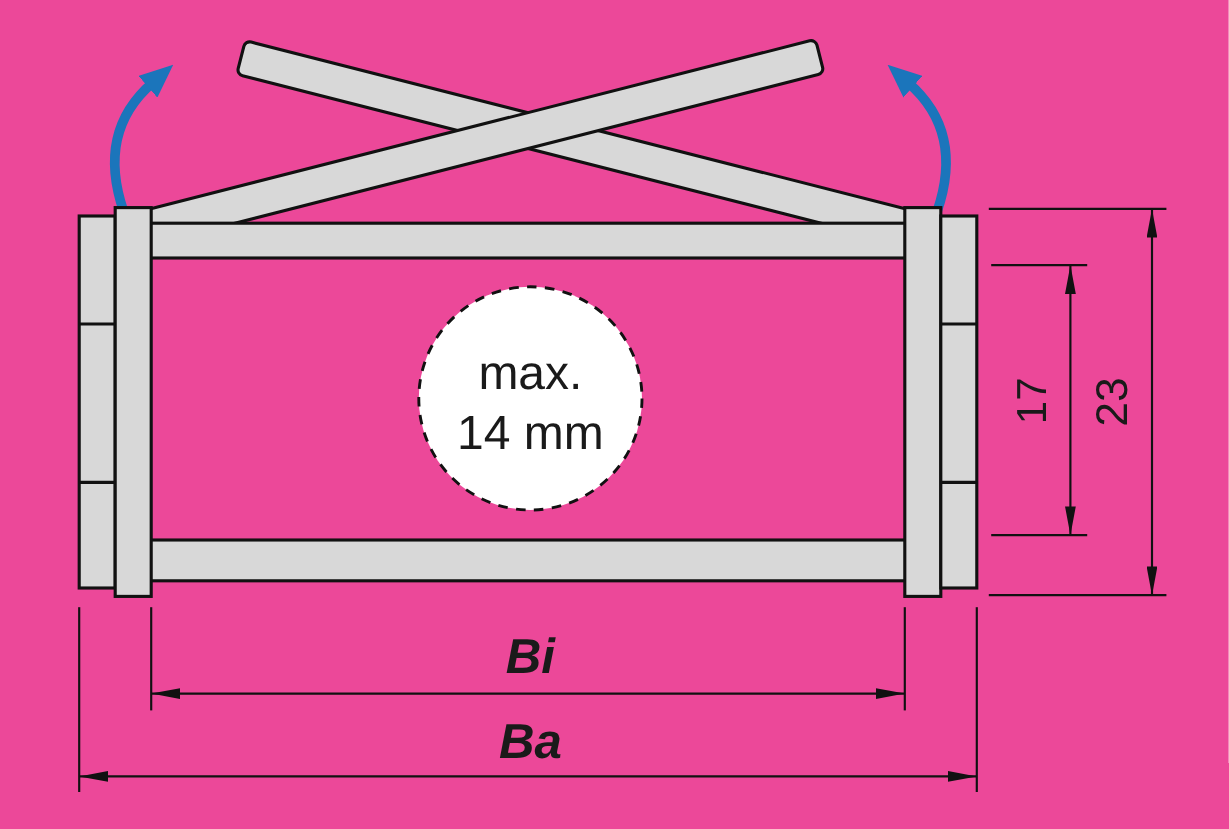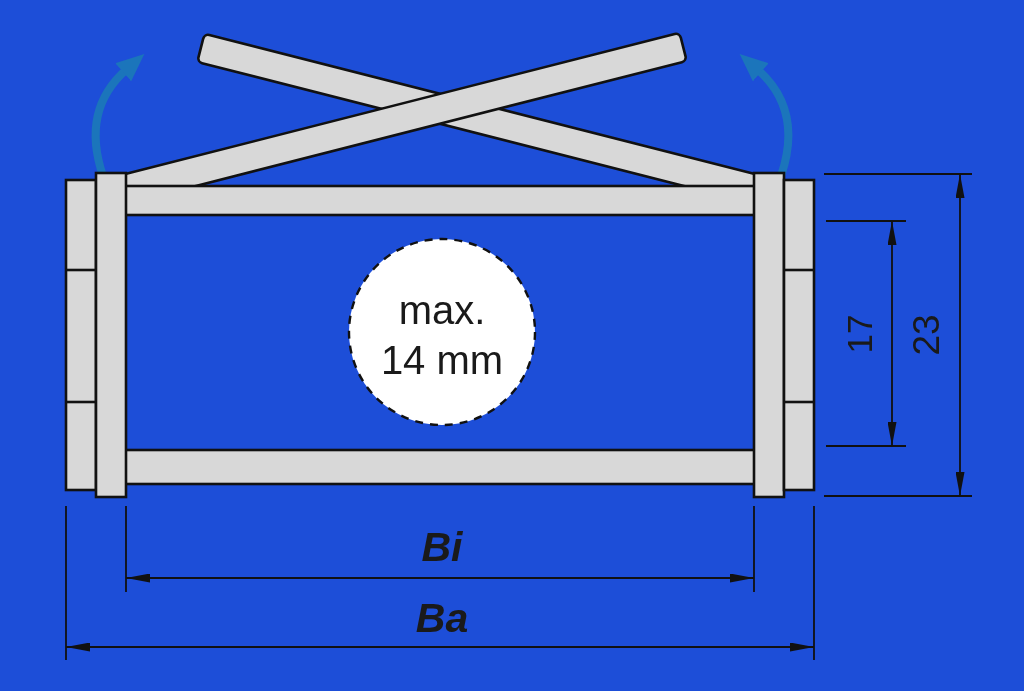--- a/index.html
+++ b/index.html
@@ -5,21 +5,21 @@
   html, body {
     margin: 0;
     padding: 0;
     background: #ffffff;
     font-family: "Liberation Sans", sans-serif;
   }
   .stage {
     position: relative;
     width: 1024px;
     height: 691px;
-    background: #1d4ed8;
+    background: #ec4899;
     overflow: hidden;
   }
   svg { display: block; }
   text {
     font-family: "Liberation Sans", sans-serif;
     fill: #1a1a1a;
   }
   .note-text   { font-size: 40px; font-weight: 500; }
   .dim-label-v { font-size: 35px; font-weight: 500; }
   .dim-label-h { font-size: 41px; font-weight: bold; font-style: italic; }

